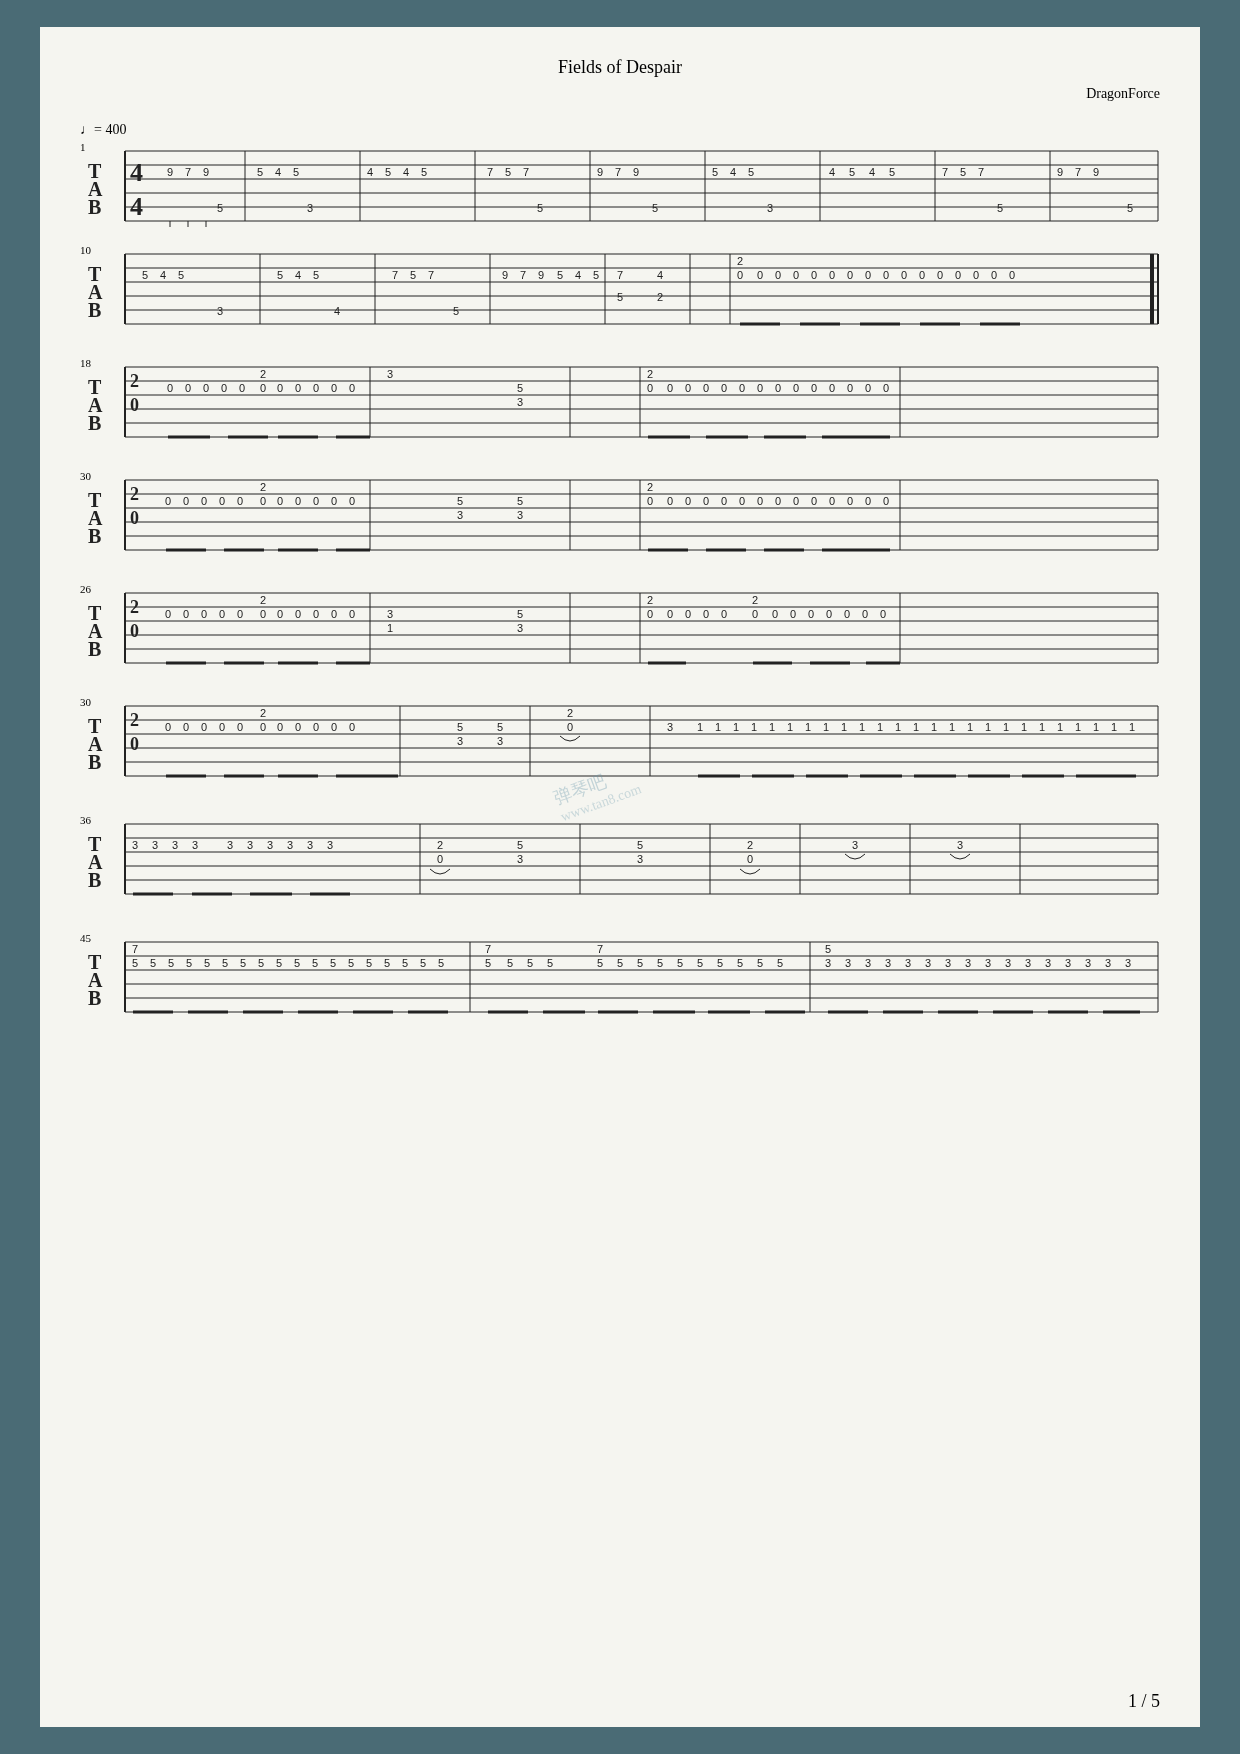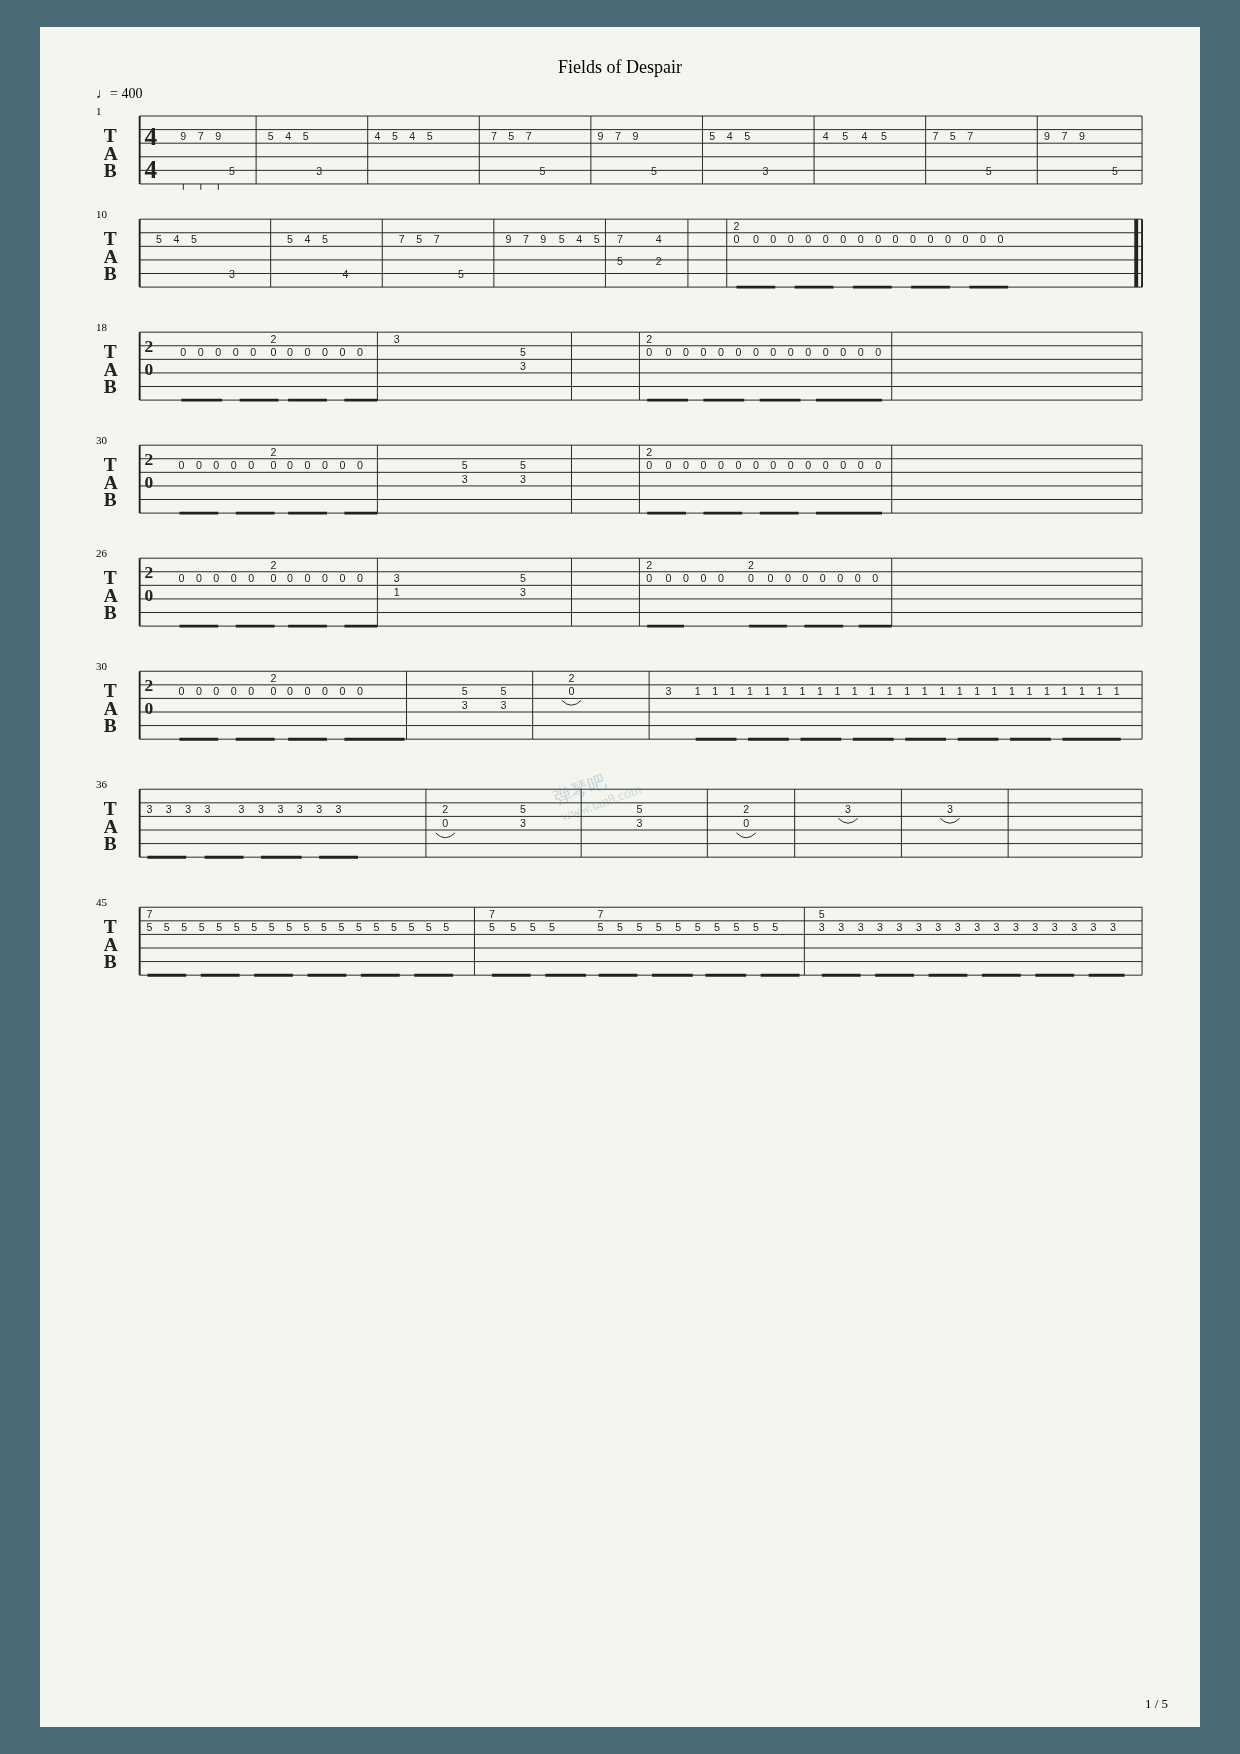--- a/index.html
+++ b/index.html
@@ -10,21 +10,21 @@
       font-family: 'Times New Roman', Times, serif;
       position: relative;
       overflow: hidden;
     }
     .page {
       width: 1160px;
       height: 1700px;
       background-color: #f5f5f0;
       margin: 27px auto;
       position: relative;
-      padding: 30px 56px;
+      padding: 30px 40px;
     }
     .title {
       text-align: center;
       font-size: 18px;
       font-weight: normal;
       margin-bottom: 8px;
     }
     .artist {
       text-align: right;
       font-size: 14px;
@@ -45,22 +45,22 @@
       transform: translate(-50%, -50%) rotate(-20deg);
       font-size: 22px;
       color: rgba(100, 150, 170, 0.4);
       pointer-events: none;
       z-index: 10;
       white-space: nowrap;
     }
     .page-number {
       position: absolute;
       bottom: 15px;
-      right: 32px;
-      font-size: 13px;
+      right: 40px;
+      font-size: 18px;
     }
     
     .staff-system {
       margin-bottom: 18px;
       position: relative;
     }
     .measure-number {
       position: absolute;
       left: 0;
       top: -2px;
@@ -70,20 +70,21 @@
       width: 100%;
       display: block;
     }
   </style>
 </head>
 <body>
 
 <div class="page">
 
   <div class="title">Fields of Despair</div>
+  <div class="artist">DragonForce</div>
 
   <div class="tempo">♩= 400</div>
 
   <div class="staff-system" style="margin-top:5px;">
     <span class="measure-number">1</span>
     <svg class="staff-svg" height="85" viewBox="0 0 1080 85" xmlns="http://www.w3.org/2000/svg">
 
       <line x1="45" y1="8" x2="1078" y2="8" stroke="#222" stroke-width="1"></line>
       <line x1="45" y1="22" x2="1078" y2="22" stroke="#222" stroke-width="1"></line>
       <line x1="45" y1="36" x2="1078" y2="36" stroke="#222" stroke-width="1"></line>

